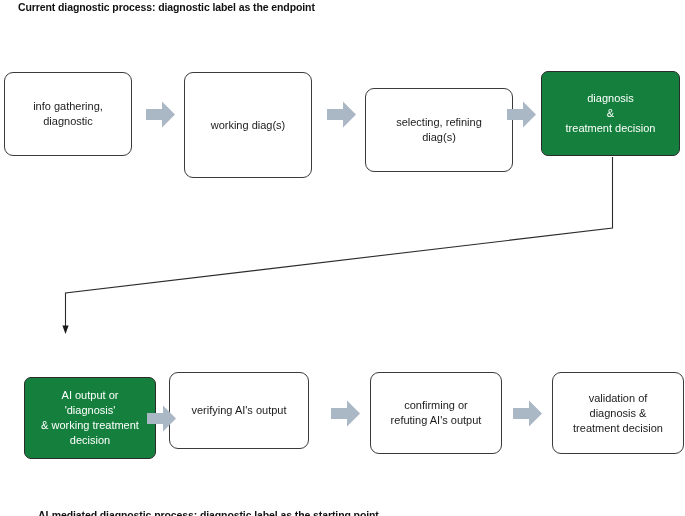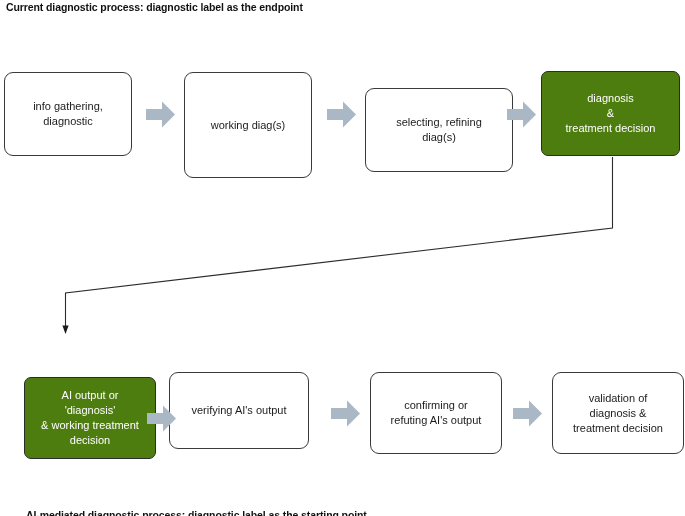--- a/index.html
+++ b/index.html
@@ -17,20 +17,21 @@
     -webkit-font-smoothing: antialiased;
   }
 
   .caption {
     position: absolute;
     font-size: 10.5px;
     font-weight: bold;
     letter-spacing: -0.1px;
     color: #111111;
     white-space: nowrap;
+    margin-left: 12px;
   }
   #caption-top  { left: 6px;  top: 1px; }
   #caption-bottom { left: 26px; top: 509px; text-align: center; }
 
   .node {
     position: absolute;
     box-sizing: border-box;
     border: 1px solid #3a3a3a;
     border-radius: 9px;
     background: #ffffff;
@@ -39,21 +40,21 @@
     justify-content: center;
     text-align: center;
     font-size: 11px;
     line-height: 15px;
     color: #1b1b1b;
     padding: 2px 4px;
   }
   .node .lines { display: block; }
 
   .node.red {
-    background: #4d7c0f;
+    background: #15803d;
     color: #ffffff;
     border: 1px solid #2b2b2b;
     border-radius: 7px;
   }
 
   
   #node-info-gathering   { left: 4px;   top: 72px; width: 128px; height: 84px; }
   #node-working-diag     { left: 184px; top: 72px; width: 128px; height: 106px; }
   #node-selecting-refining { left: 365px; top: 72px; width: 148px; height: 84px; margin-top: 16px; }
   #node-diagnosis-treatment { left: 541px; top: 71px; width: 139px; height: 85px; }

